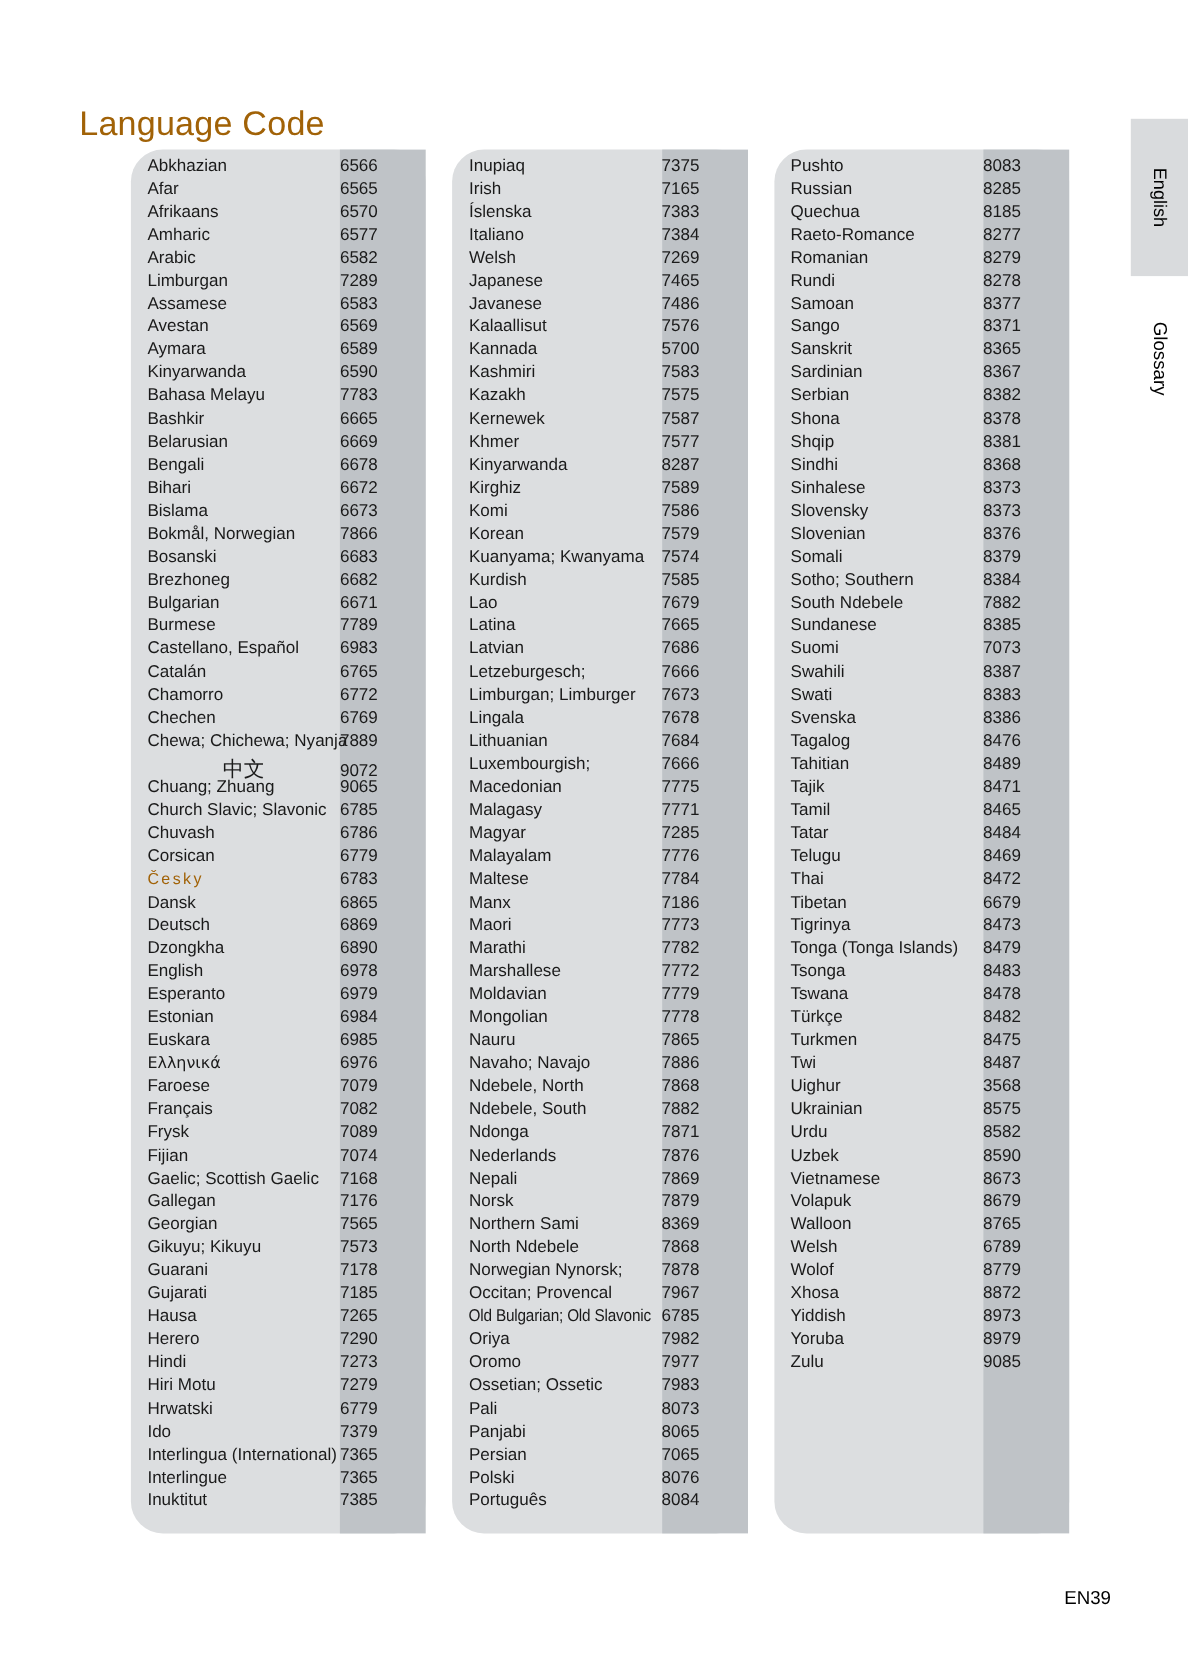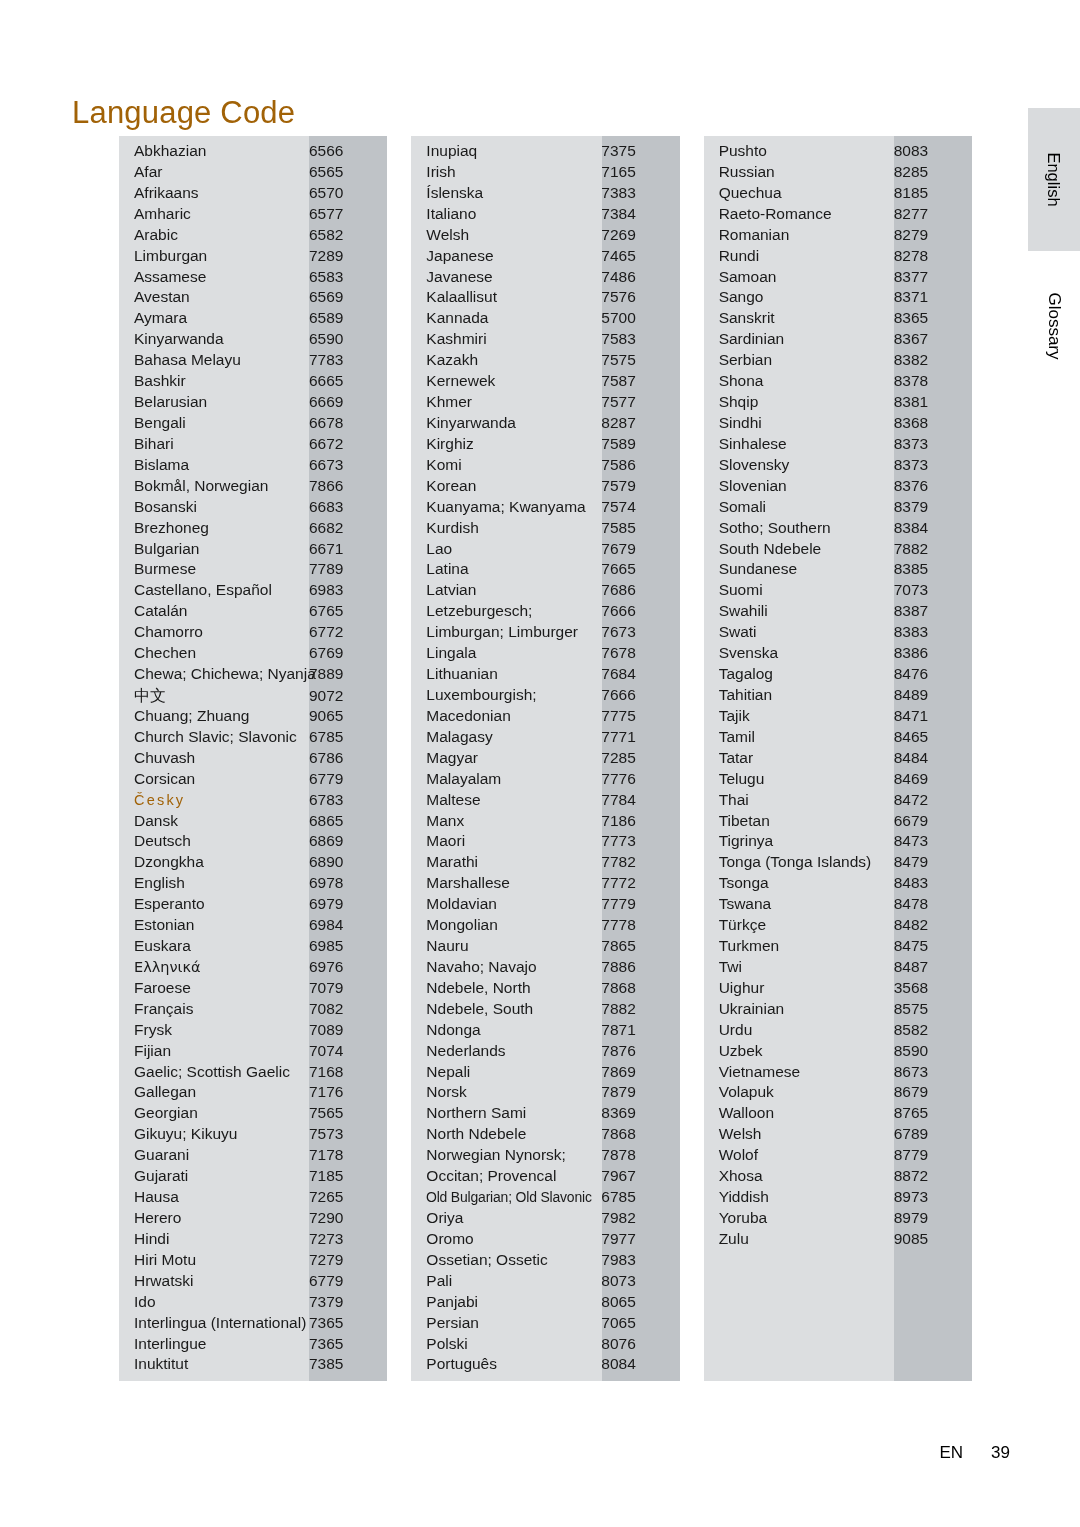--- a/index.html
+++ b/index.html
@@ -81,22 +81,23 @@
     top: 136px;
     width: 853px;
     display: flex;
     gap: 24px;
   }
   .lang-block {
     width: 321px;
     background: #dcdee0;
     position: relative;
     padding-top: 6px;
-    padding-bottom: 5px;
+    padding-bottom: 18px;
     box-sizing: border-box;
+    border-radius: 29px;
   }
   
   .code-band {
     position: absolute;
     right: 0;
     top: 0;
     bottom: 0;
     width: 78px;
     background: #bfc3c7;
   }
@@ -119,21 +120,22 @@
     overflow: visible;
   }
   .lang-code {
     width: 78px;
     font-size: 15.5px;
     color: #1a1a1a;
   }
   
   .lang-name.cjk {
     font-family: Liberation Mono, monospace;
-    font-size: 16px;
+    font-size: 19px;
+    text-align: center;
   }
   .lang-name.faded {
     color: #a16207;
     letter-spacing: 2.2px;
     font-size: 14.5px;
   }
   .lang-name.condensed {
     transform: scaleX(0.90);
     transform-origin: left center;
     letter-spacing: -0.2px;
@@ -149,21 +151,21 @@
   
   #footer {
     position: absolute;
     left: 0;
     top: 1443px;
     width: 1010px;
     text-align: right;
     font-size: 17px;
     color: #000;
   }
-  #footer-en { margin-right: 28px; }
+  #footer-en { }
 </style>
 </head>
 <body>
 
 <h1 id="page-title">Language Code</h1>
 
 <div id="english-tab">
   <div id="english-tab-label">English</div>
 </div>
 

